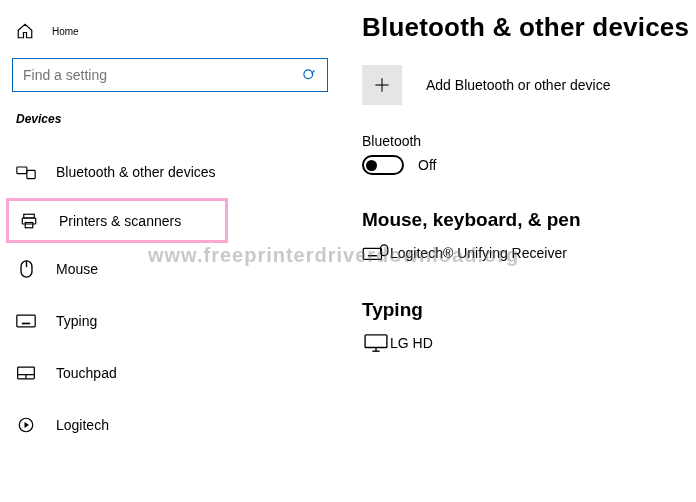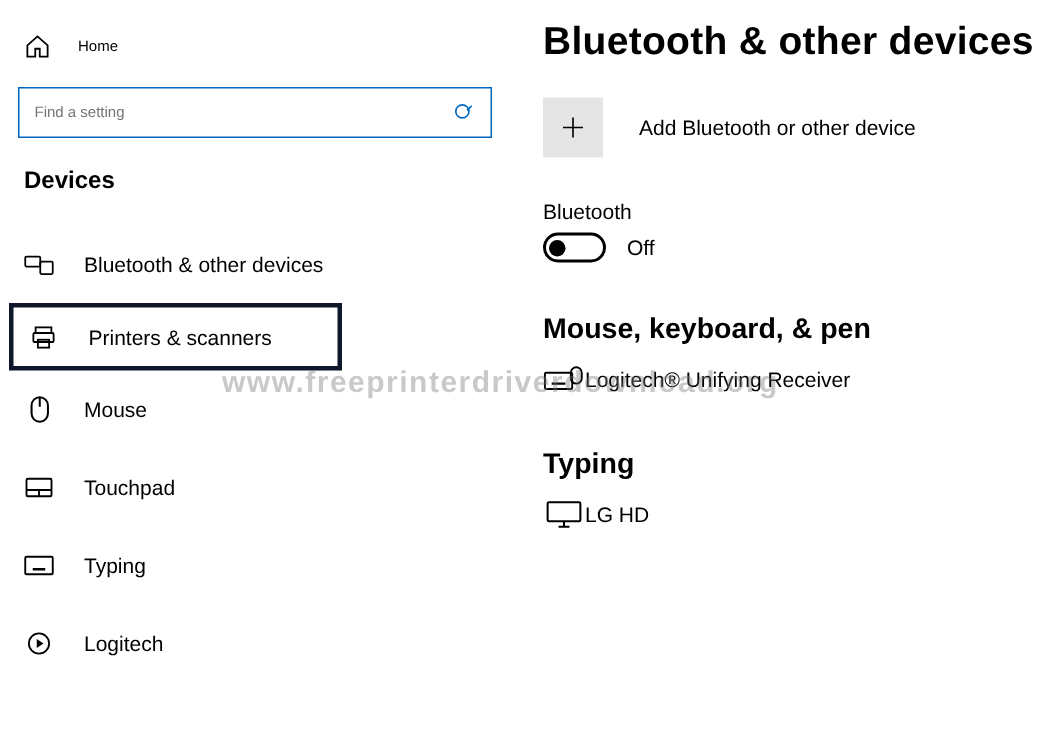--- a/index.html
+++ b/index.html
@@ -2,27 +2,27 @@
 <html><head>
 <meta charset="utf-8">
 <style>
 * { box-sizing: border-box; margin: 0; padding: 0; }
 body { font-family: "Segoe UI", Tahoma, sans-serif; background: #fff; width: 696px; height: 502px; overflow: hidden; position: relative; font-size: 14px; color: #000; }
 .layout { display: flex; height: 100%; }
 .sidebar { width: 340px; padding: 18px 10px 0 10px; }
 .home-row { display: flex; align-items: center; gap: 18px; padding: 4px 6px 18px 6px; cursor: pointer; }
 .home-label { font-size: 10px; }
 .search { border: 1px solid #0067c0; height: 34px; display: flex; align-items: center; justify-content: space-between; padding: 0 10px; margin: 0 2px 20px 2px; cursor: text; }
-.search input { border: none; outline: none; font-size: 10px; flex: 1; color: #c2410c; background: transparent; font-family: inherit; }
-.section-title { font-weight: 600; font-size: 16px; padding: 0 6px 20px 6px; }
+.search input { border: none; outline: none; font-size: 14px; flex: 1; color: #c2410c; background: transparent; font-family: inherit; }
+.section-title { font-weight: 600; font-size: 12px; padding: 0 6px 20px 6px; font-style: italic; }
 .nav-list { display: flex; flex-direction: column; }
 .nav-item { display: flex; align-items: center; gap: 20px; height: 52px; padding: 0 6px; cursor: pointer; }
 .nav-item .icon-slot { width: 20px; display: flex; justify-content: center; }
 .nav-label { font-size: 14px; }
-.highlight-red { border: 3px solid #0f172a; margin-left: -4px; padding-left: 10px; width: 222px; height: 45px; }
+.highlight-red { border: 3px solid #f9a8d4; margin-left: -4px; padding-left: 10px; width: 222px; height: 45px; }
 .main { flex: 1; padding: 12px 0 0 22px; }
 .page-title { font-size: 26px; font-weight: 600; margin-bottom: 22px; letter-spacing: 0.2px; }
 .add-row { display: flex; align-items: center; gap: 24px; margin-bottom: 28px; cursor: pointer; }
 .add-btn { width: 40px; height: 40px; background: #e5e5e5; display: flex; align-items: center; justify-content: center; }
 .sub-label { font-size: 14px; margin-bottom: 6px; }
 .toggle-row { display: flex; align-items: center; gap: 14px; margin-bottom: 34px; }
 .toggle { width: 42px; height: 20px; border: 2.2px solid #000; border-radius: 12px; display: flex; align-items: center; padding: 0 2px; }
 .toggle-knob { width: 11px; height: 11px; background: #000; border-radius: 50%; }
 .section-h2 { font-size: 19px; font-weight: 600; margin-bottom: 12px; }
 .device-row { display: flex; align-items: center; margin-bottom: 36px; }
@@ -85,41 +85,41 @@
           <svg width="15" height="20" viewBox="0 0 16 22" fill="none" stroke="#000" stroke-width="1.5">
               <rect x="2" y="2" width="12" height="18" rx="6"></rect>
               <line x1="8" y1="2" x2="8" y2="9"></line>
             </svg>
         </span>
         <span class="nav-label">Mouse</span>
       </div>
 
       <div class="nav-item">
         <span class="icon-slot">
-          <svg width="20" height="16" viewBox="0 0 24 18" fill="none" stroke="#000" stroke-width="1.5">
-              <rect x="2" y="2" width="20" height="14" rx="1"></rect>
-              <line x1="2" y1="11" x2="22" y2="11"></line>
-              <line x1="12" y1="11" x2="12" y2="16"></line>
-            </svg>
-        </span>
-        <span class="nav-label">Touchpad</span>
-      </div>
-
-      <div class="nav-item">
-        <span class="icon-slot">
           <svg width="20" height="14" viewBox="0 0 24 16" fill="none" stroke="#000" stroke-width="1.5">
               <rect x="1" y="1" width="22" height="14" rx="1"></rect>
               <line x1="5" y1="5" x2="5" y2="5" stroke-width="2"></line>
               <line x1="9" y1="5" x2="9" y2="5" stroke-width="2"></line>
               <line x1="13" y1="5" x2="13" y2="5" stroke-width="2"></line>
               <line x1="17" y1="5" x2="17" y2="5" stroke-width="2"></line>
               <line x1="7" y1="11" x2="17" y2="11" stroke-width="2"></line>
             </svg>
         </span>
         <span class="nav-label">Typing</span>
+      </div>
+
+      <div class="nav-item">
+        <span class="icon-slot">
+          <svg width="20" height="16" viewBox="0 0 24 18" fill="none" stroke="#000" stroke-width="1.5">
+              <rect x="2" y="2" width="20" height="14" rx="1"></rect>
+              <line x1="2" y1="11" x2="22" y2="11"></line>
+              <line x1="12" y1="11" x2="12" y2="16"></line>
+            </svg>
+        </span>
+        <span class="nav-label">Touchpad</span>
       </div>
 
 
       <div class="nav-item">
         <span class="icon-slot">
           <svg width="18" height="18" viewBox="0 0 24 24" fill="none" stroke="#000" stroke-width="1.6">
               <circle cx="12" cy="12" r="9"></circle>
               <polygon points="10,8 16,12 10,16" fill="#000" stroke="none"></polygon>
             </svg>
         </span>

